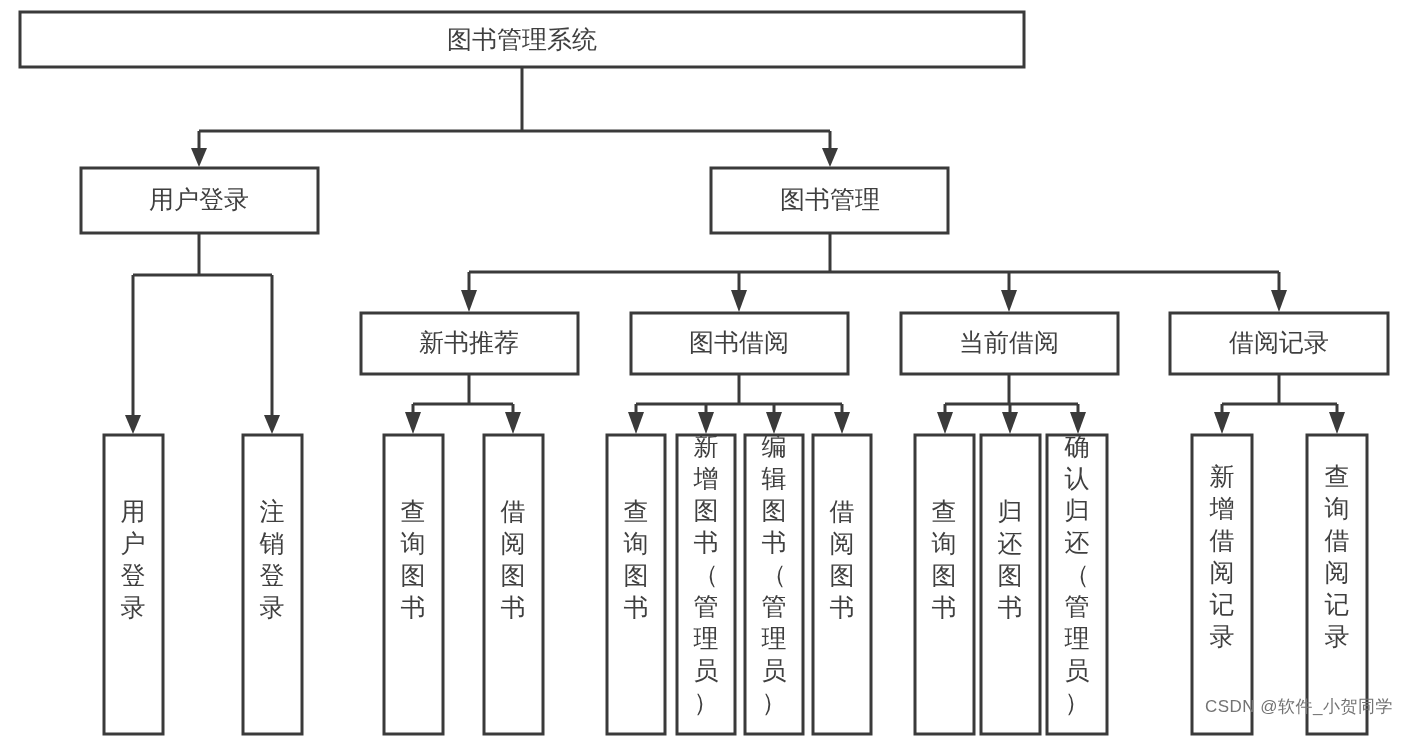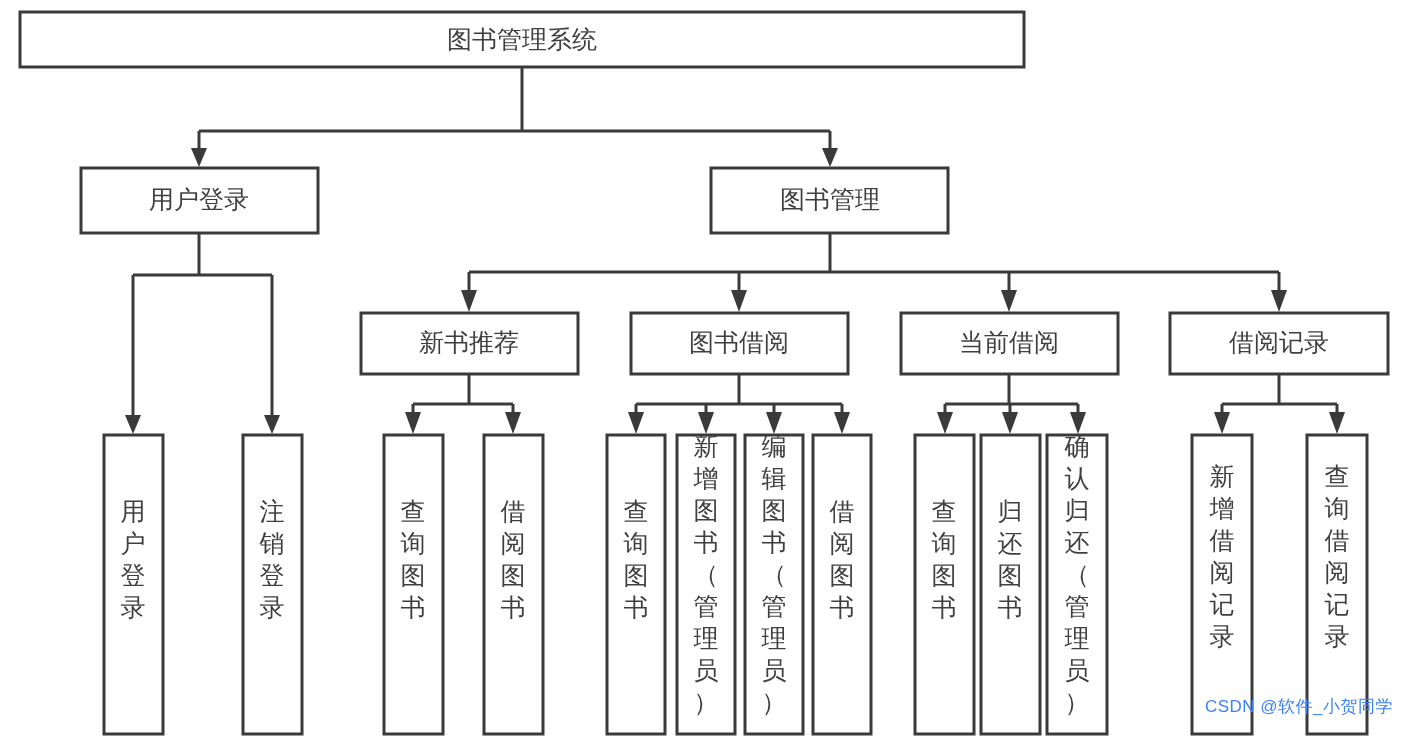--- a/index.html
+++ b/index.html
@@ -51,21 +51,21 @@
     fill: none;
   }
   .arrow-head {
     fill: #3a3a3a;
     stroke: none;
   }
   .watermark-text {
     position: absolute;
     right: 12px;
     bottom: 6px;
-    color: #3b82f6;
+    color: #737373;
     font-size: 17px;
     font-family: "Liberation Sans", "DejaVu Sans", sans-serif;
     letter-spacing: 0.5px;
     white-space: nowrap;
     user-select: none;
   }
 </style>
 </head>
 <body>
 

